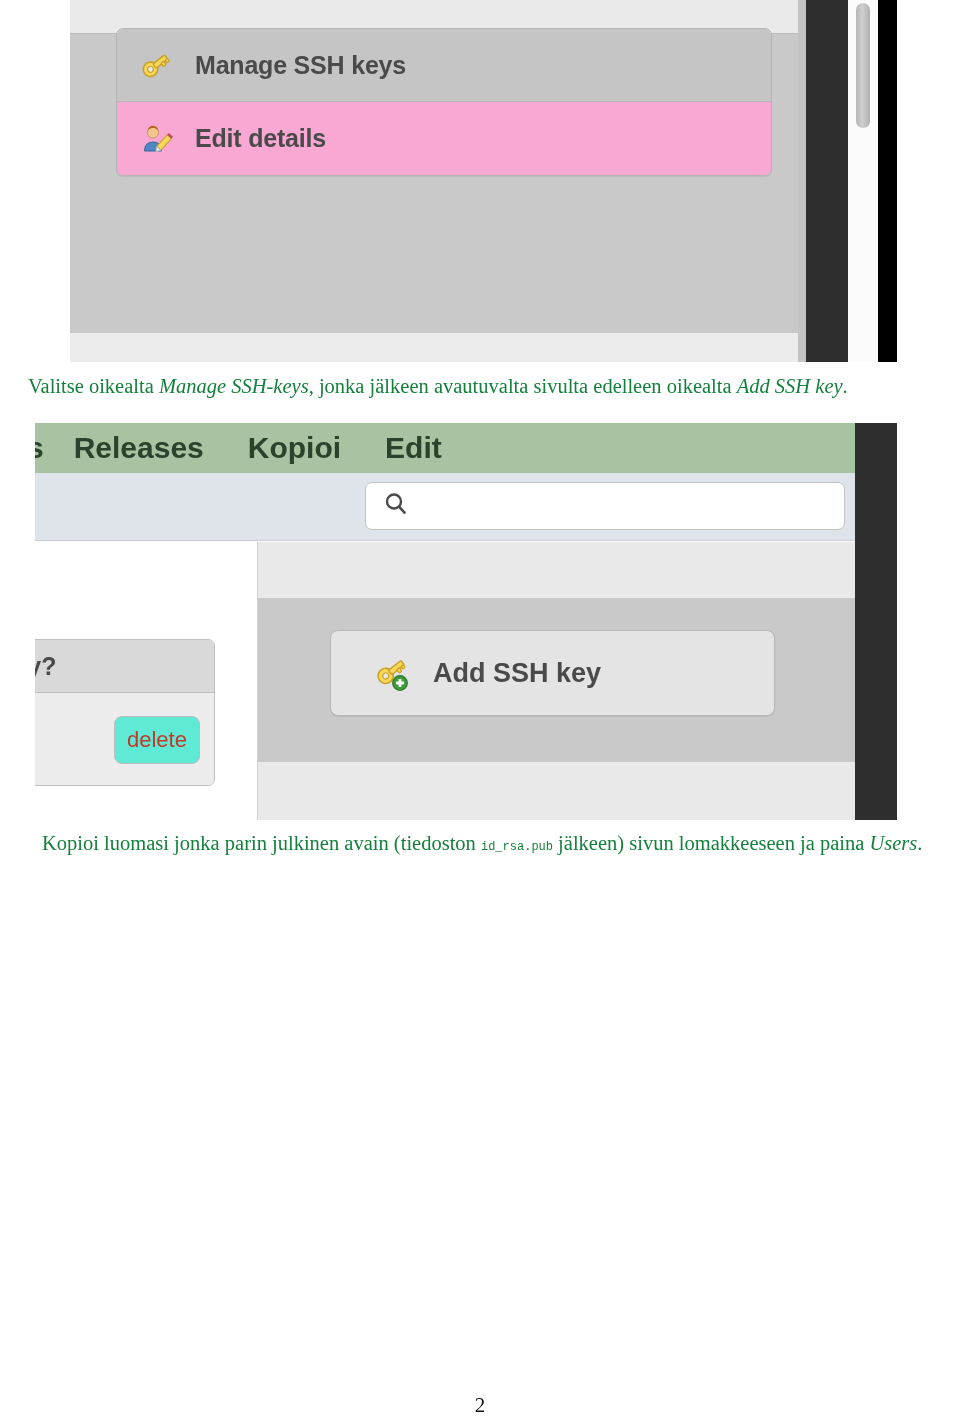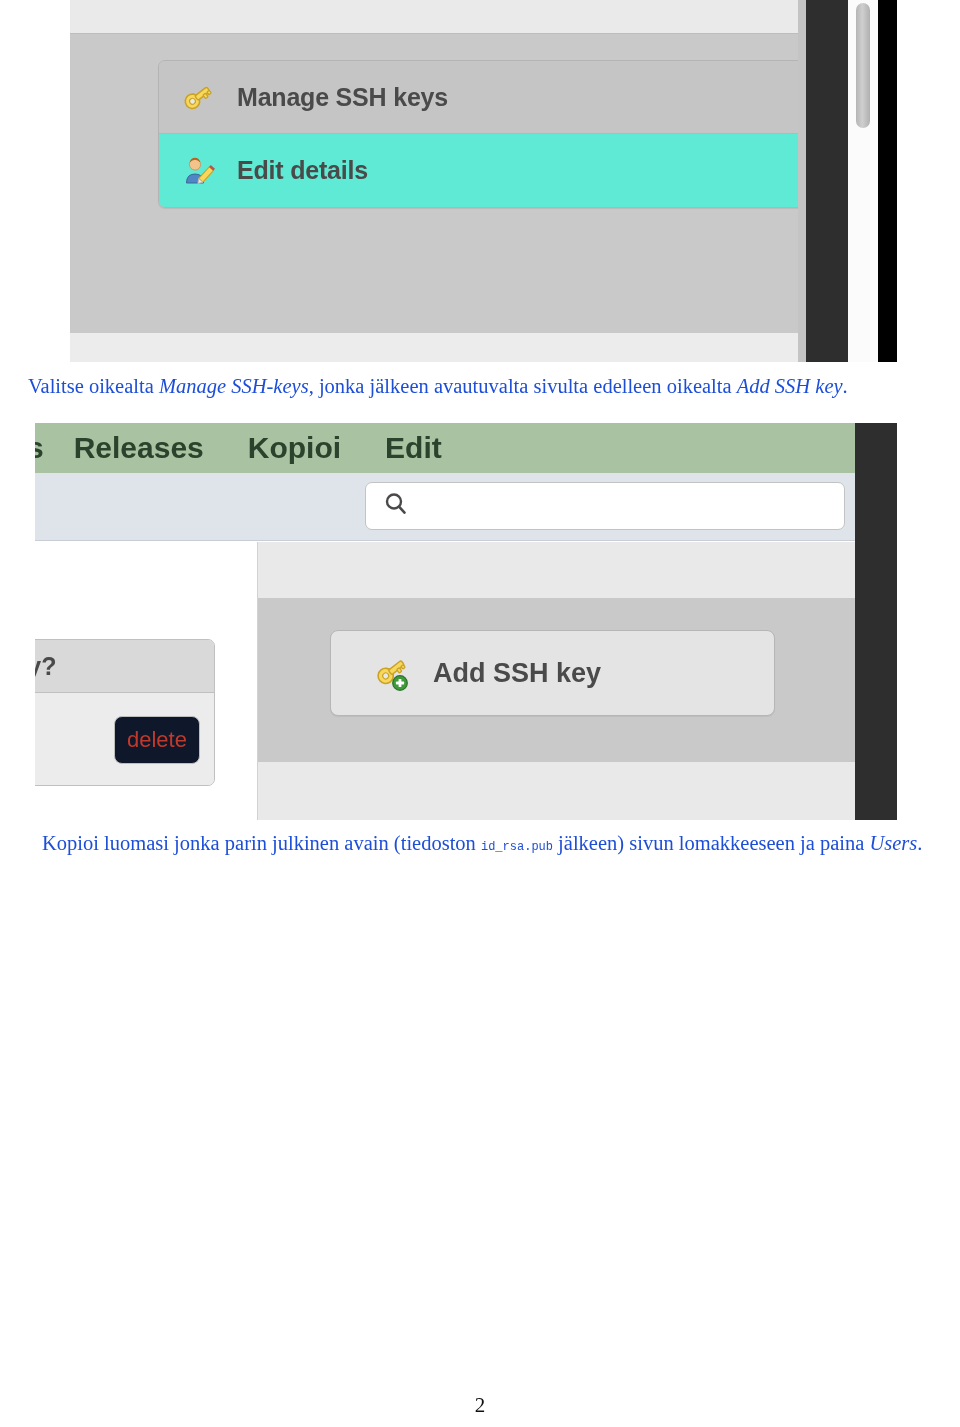--- a/index.html
+++ b/index.html
@@ -40,43 +40,42 @@
   #shot1 .s1-body {
     position: absolute;
     left: 0; top: 33px;
     width: 736px; height: 300px;
     background: #c9c9c9;
     border-top: 1px solid #bdbdbd;
     box-sizing: border-box;
   }
   #shot1 .s1-menu {
     position: absolute;
-    left: 46px; top: 60px;
+    left: 46px; top: 28px;
     width: 654px;
     border: 1px solid #b4b4b4;
     border-radius: 7px;
     overflow: hidden;
     box-shadow: 0 1px 1px rgba(0,0,0,0.07);
-    margin-left: 42px;
   }
   #shot1 .s1-item {
     display: flex;
     align-items: center;
     height: 73px;
     padding-left: 22px;
     box-sizing: border-box;
     font-family: "Liberation Sans", sans-serif;
     font-size: 25px;
     font-weight: bold;
     color: #4a4a4a;
     letter-spacing: -0.2px;
   }
   #shot1 .s1-item.hl { background: #c5c5c5; border-bottom: 1px solid #b7b7b7; }
   #shot1 .s1-item.lt { background: #e3e3e3; border-bottom: 1px solid #cfcfcf; }
-  #shot1 .s1-item.md { background: #5eead4; }
+  #shot1 .s1-item.md { background: #f9a8d4; }
   #shot1 .s1-ico {
     width: 34px; height: 34px;
     margin-right: 22px;
     flex: 0 0 34px;
     position: relative;
   }
   #shot1 .s1-label { white-space: nowrap; }
 
   
   .col-darkgray { position: absolute; background: #2e2e2e; }
@@ -88,21 +87,21 @@
     background: linear-gradient(to right,#b5b5b5,#cfcfcf 45%,#b0b0b0);
     border-radius: 7px;
   }
 
   
   .para {
     position: absolute;
     font-family: "Liberation Serif", serif;
     font-size: 20.5px;
     line-height: 28px;
-    color: #1d4ed8;
+    color: #15803d;
     text-align: justify;
   }
   .para i { font-style: italic; }
   .para .mono {
     font-family: "Liberation Mono", monospace;
     font-size: 12px;
   }
 
   
   #shot2 {
@@ -182,21 +181,21 @@
   }
   #shot2 .s2-lp-body {
     height: 92px;
     position: relative;
     background: #ececec;
   }
   #shot2 .s2-delete {
     position: absolute;
     right: 14px; top: 23px;
     width: 84px; height: 46px;
-    background: #0f172a;
+    background: #5eead4;
     border: 1px solid #bdbdbd;
     border-radius: 8px;
     display: flex;
     align-items: center;
     justify-content: center;
     font-family: "Liberation Sans", sans-serif;
     font-size: 22px;
     color: #c0392b;
   }
 

